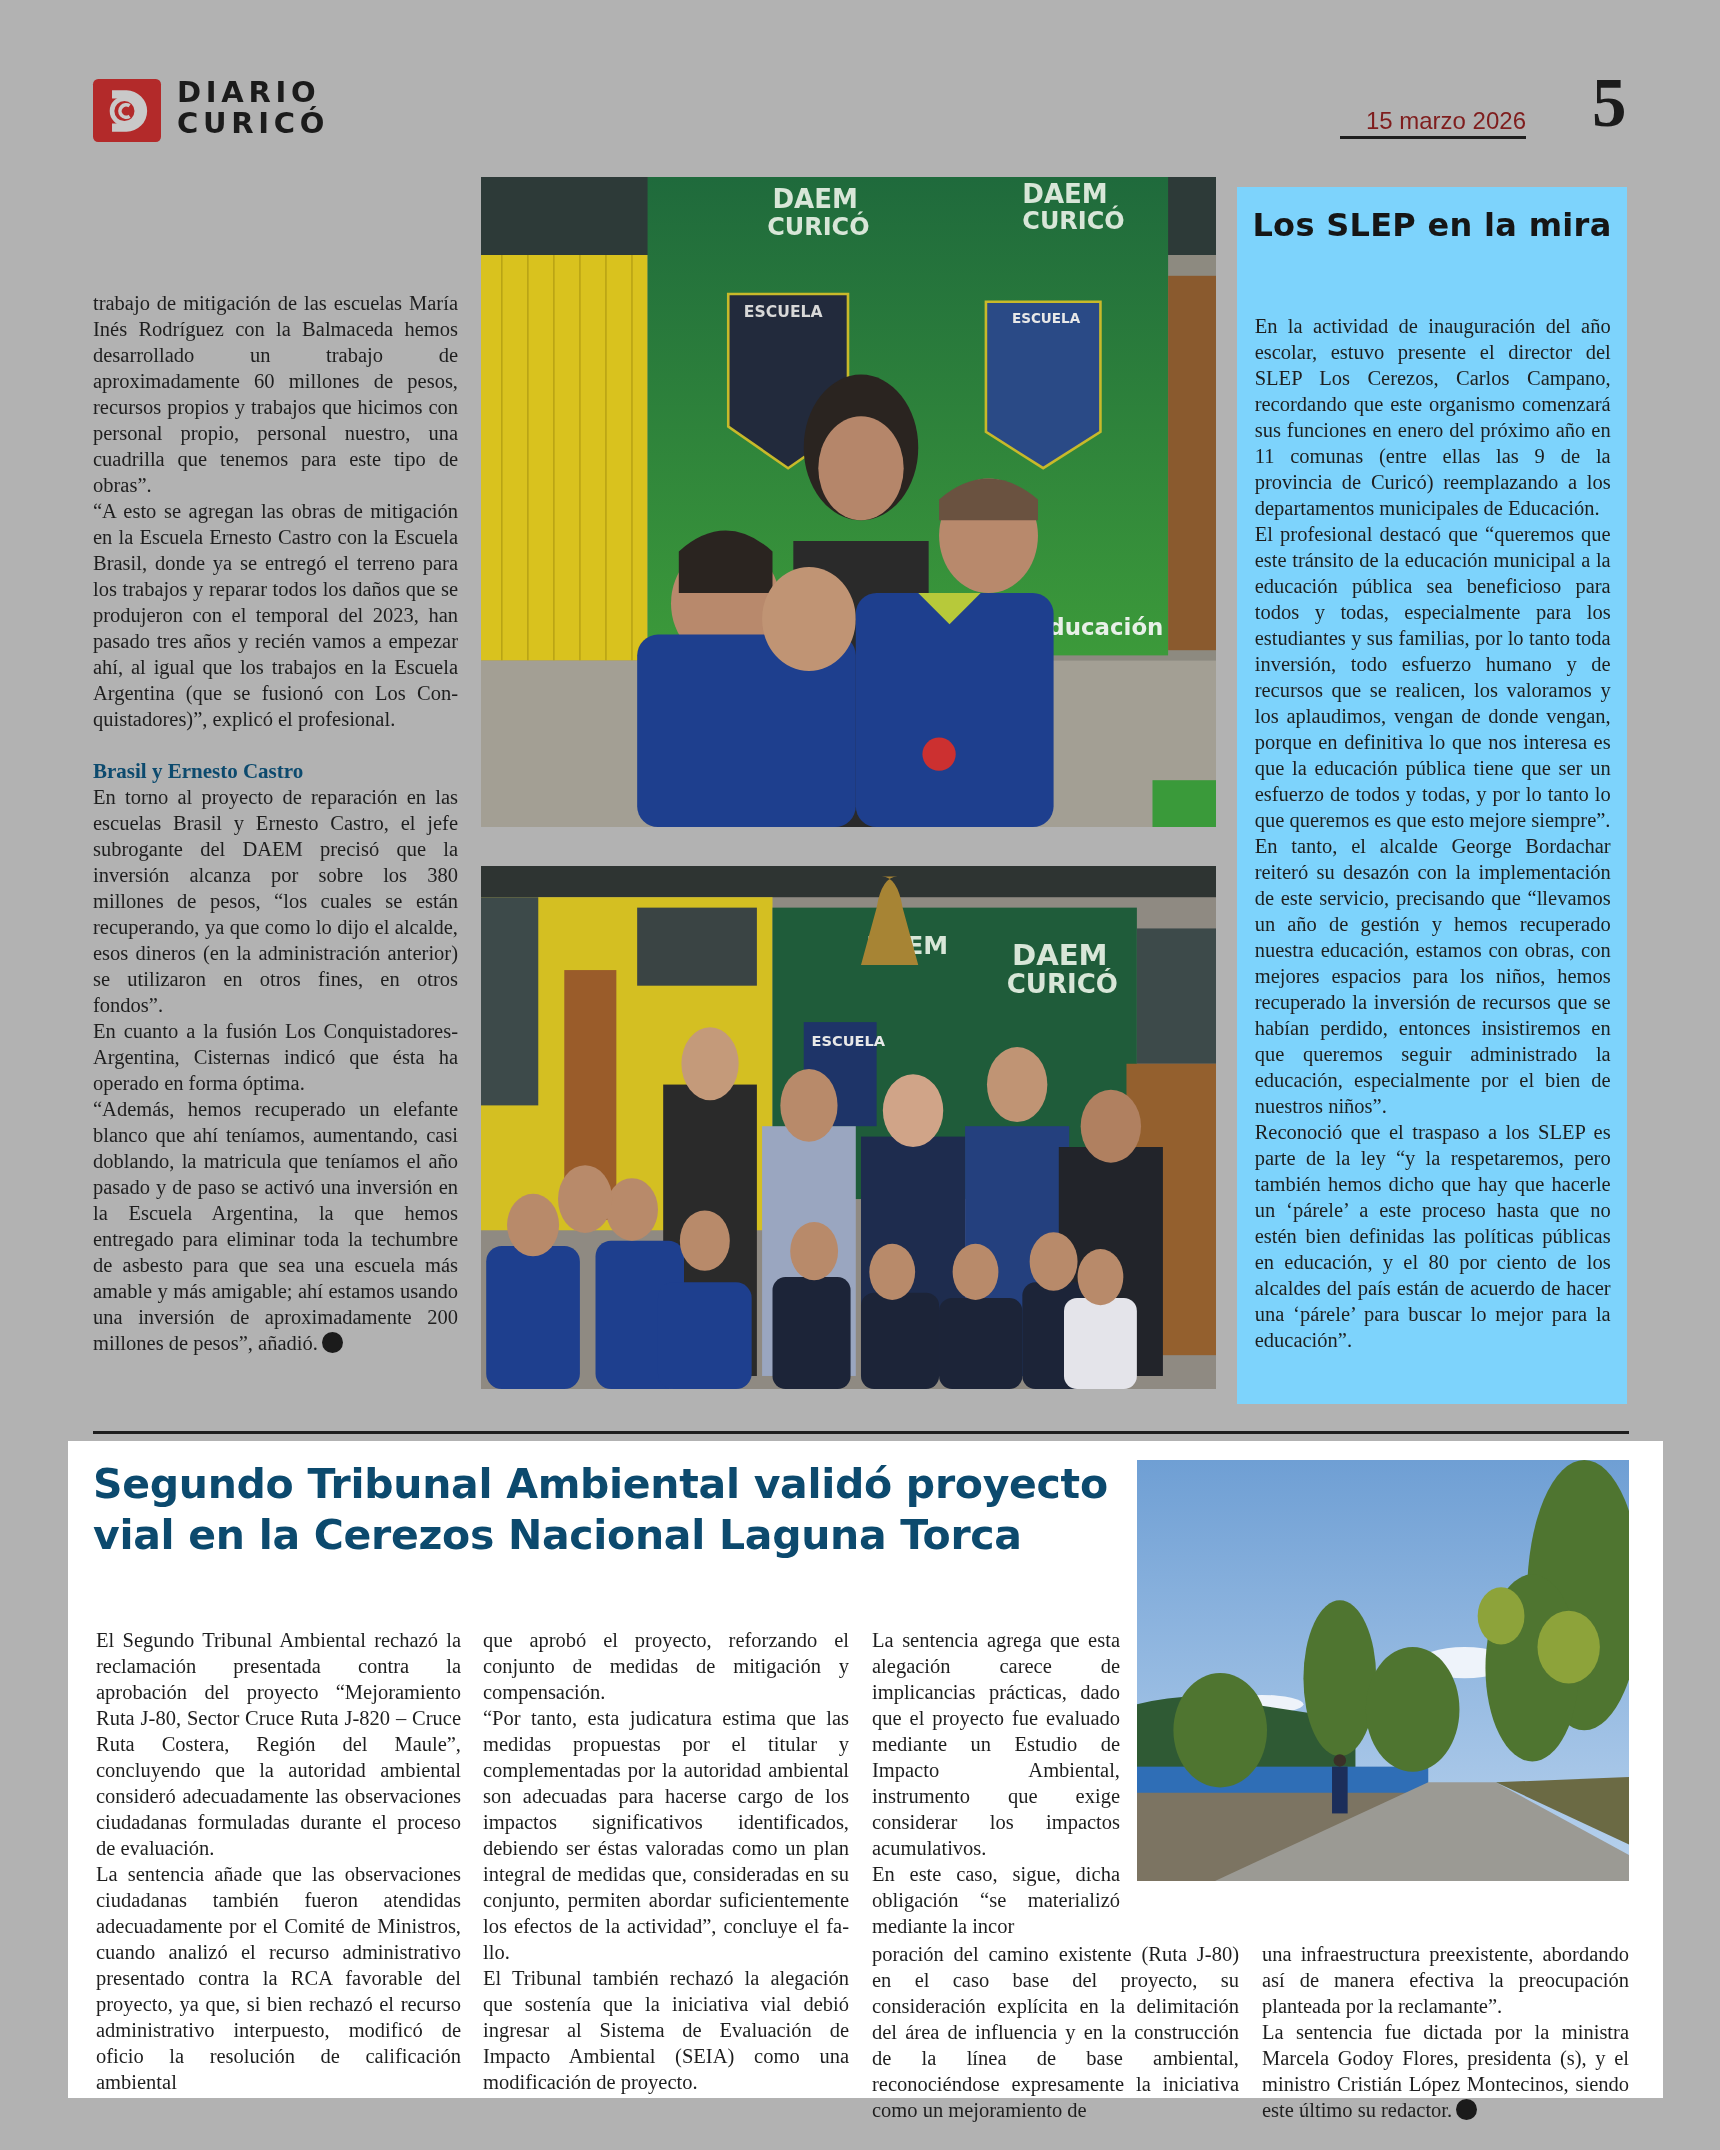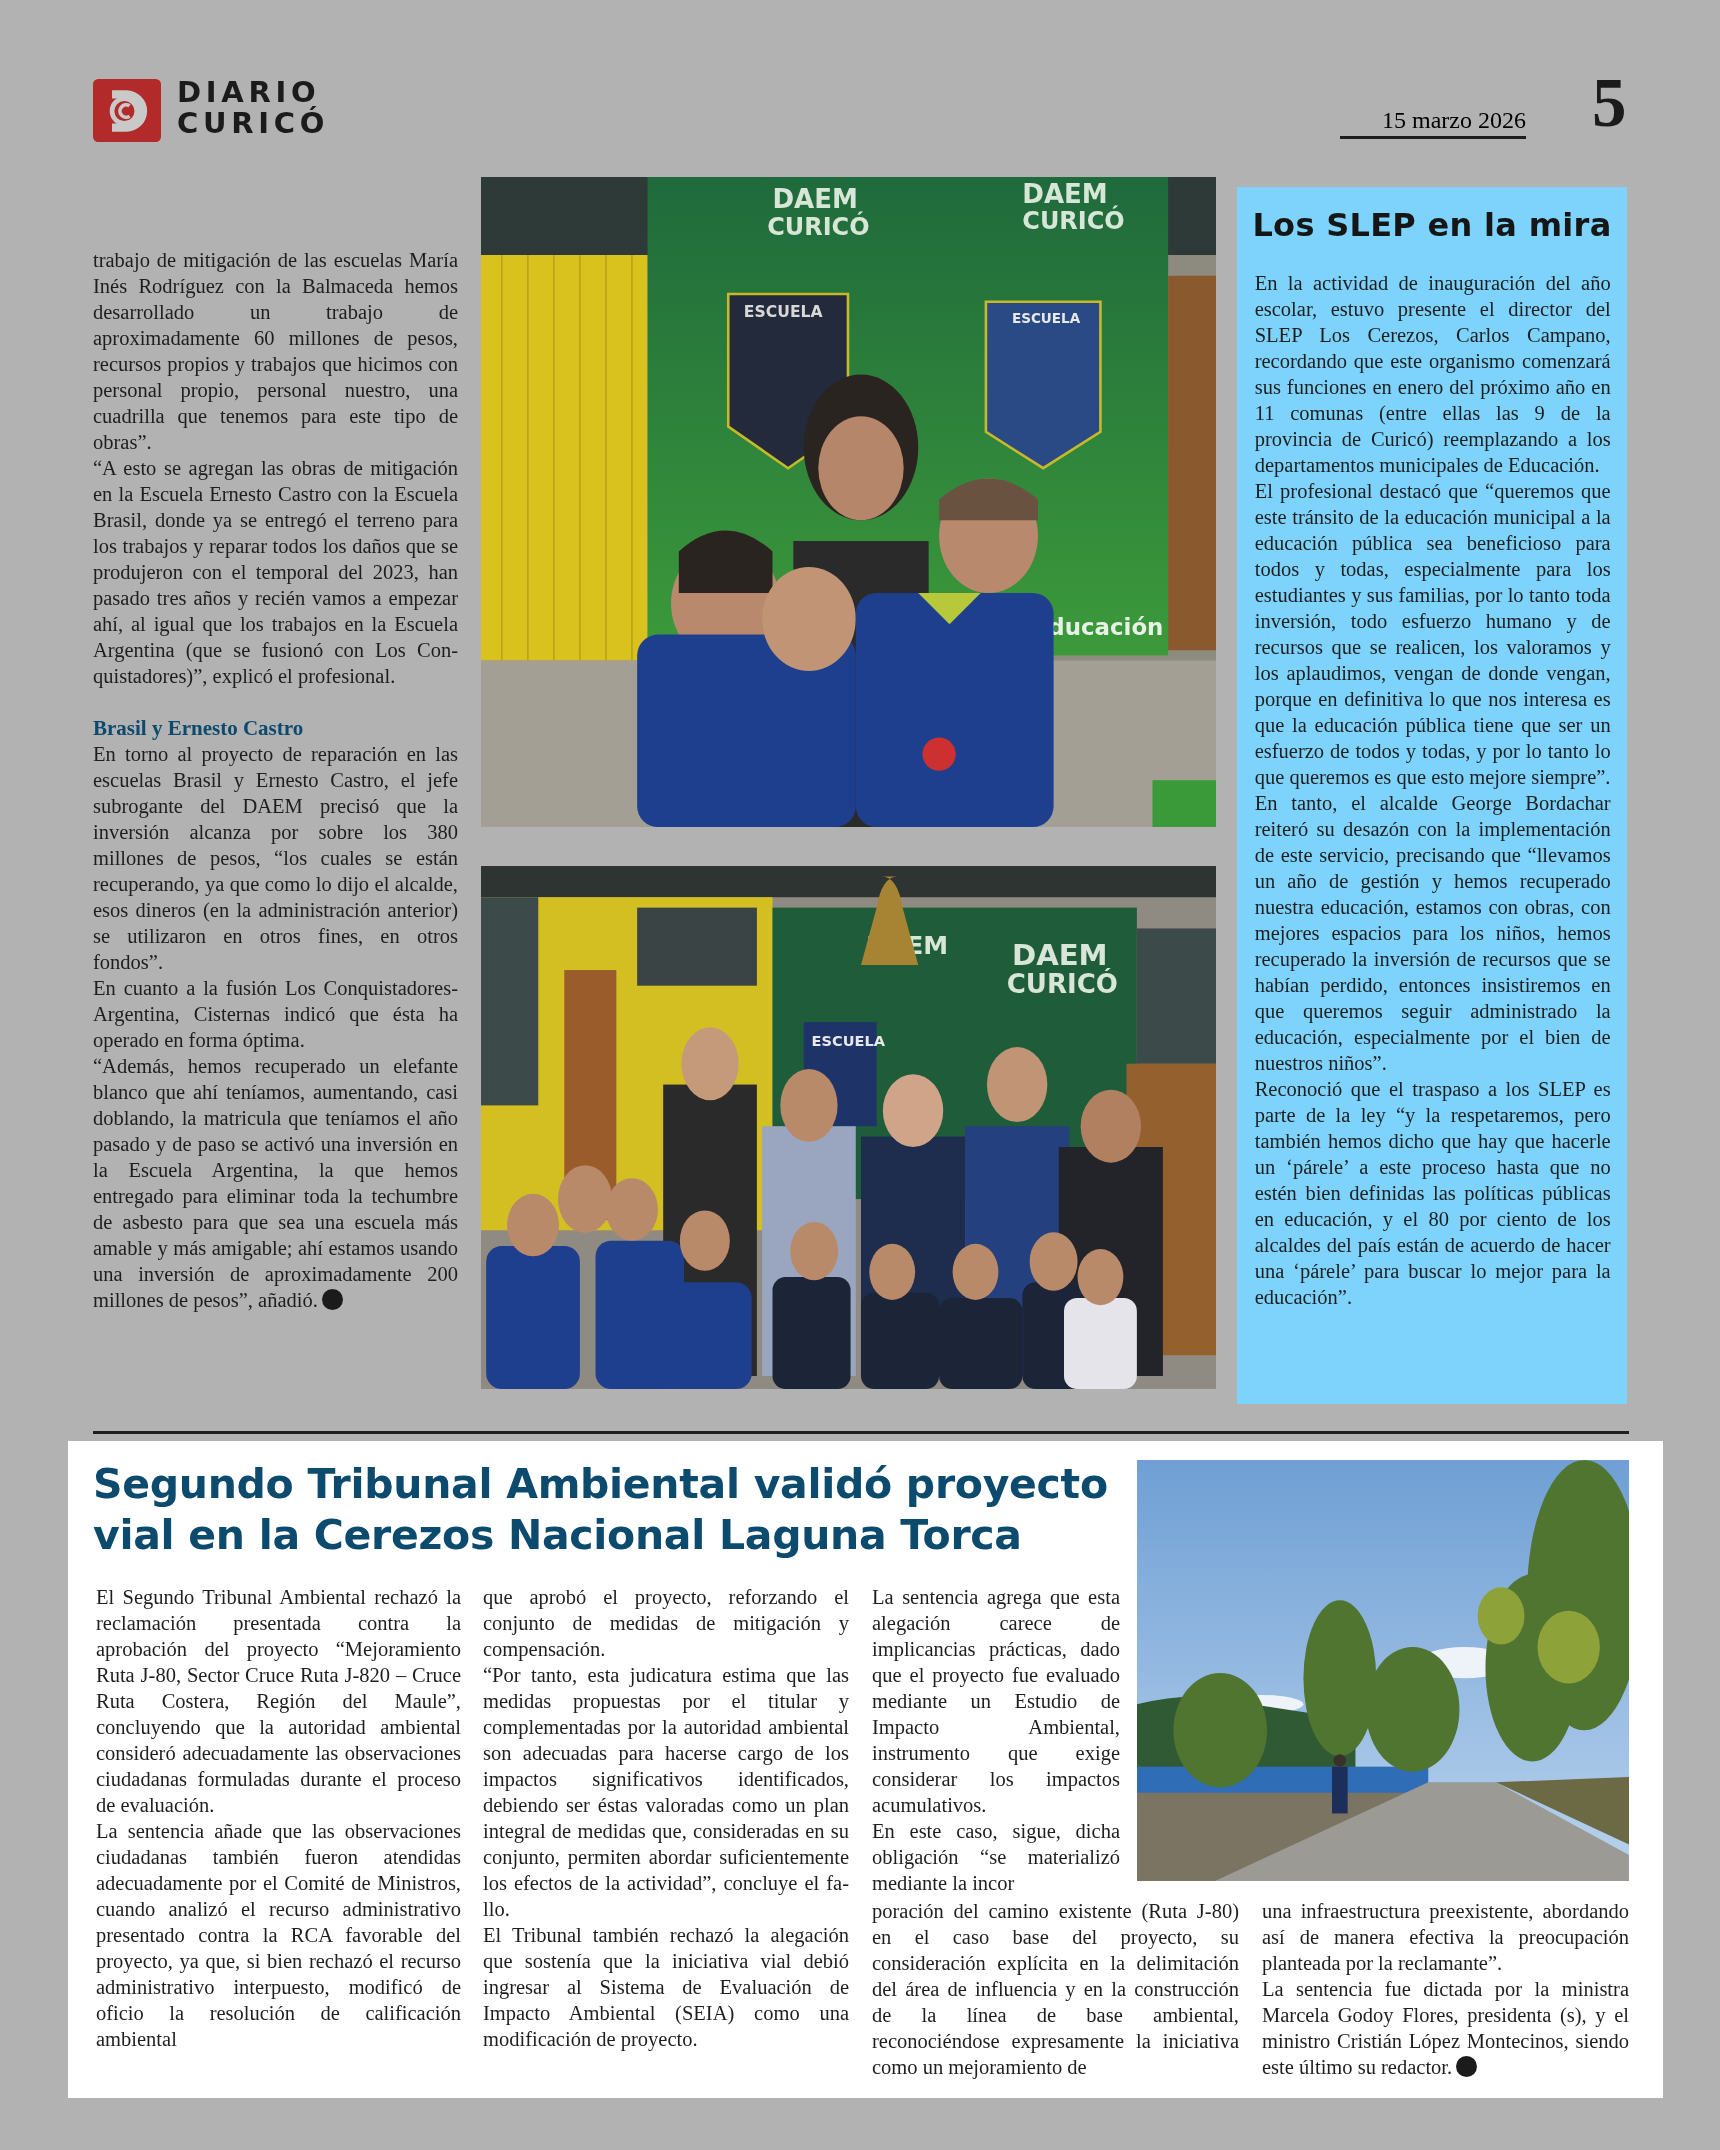--- a/index.html
+++ b/index.html
@@ -5,26 +5,26 @@
   * { box-sizing: border-box; margin: 0; padding: 0; }
   html, body { width: 1720px; height: 2151px; background: #b2b2b2; overflow: hidden; }
   body { position: relative; font-family: "DejaVu Serif", serif; color: #1e1e1e; }
 
   .abs { position: absolute; }
 
   
   .logo-box { left: 93px; top: 79px; width: 68px; height: 63px; background: #b32a2a; border-radius: 5.2px; }
   .logo-box svg { width: 100%; height: 100%; }
   .logo-text { left: 177px; top: 77px; font-family: "DejaVu Sans", sans-serif; font-weight: bold; font-size: 29px; line-height: 31px; letter-spacing: 4.7px; color: #1b1b1b; }
-  .date { left: 1340px; top: 107px; width: 186px; text-align: right; font-family: Liberation Serif, serif; font-size: 24px; color: #000000; }
+  .date { left: 1340px; top: 107px; width: 186px; text-align: right; font-family: Liberation Sans, sans-serif; font-size: 24px; color: #7f1d1d; }
   .date-rule { left: 1340px; top: 136px; width: 186px; height: 3.1px; background: #1e1e1e; }
   .page-num { left: 1592px; top: 67px; font-family: "Liberation Serif", serif; font-weight: bold; font-size: 69px; line-height: 73px; color: #1b1b1b; }
 
   
-  .col { font-family: "Liberation Serif", serif; font-size: 20.5px; line-height: 26px; text-align: justify; color: #1e1e1e; hyphens: manual; }
+  .col { font-family: "Liberation Serif", serif; font-size: 20.5px; line-height: 26px; text-align: justify; color: #1e1e1e; hyphens: manual; margin-top: 43px; }
   .col p { margin: 0; }
   .subhead { font-family: "Liberation Serif", serif; font-weight: bold; color: #0c4a6e; font-size: 21px; line-height: 26px; }
   .end-dot { display: inline-block; width: 21px; height: 21px; border-radius: 50%; background: #1b1b1b; vertical-align: -3.1px; margin-left: 4.2px; }
 
   
   .photo { overflow: hidden; }
   .photo svg { width: 100%; height: 100%; display: block; }
 
   
   .sidebar { left: 1237px; top: 187px; width: 390px; height: 1217px; background: #7dd3fc; }

